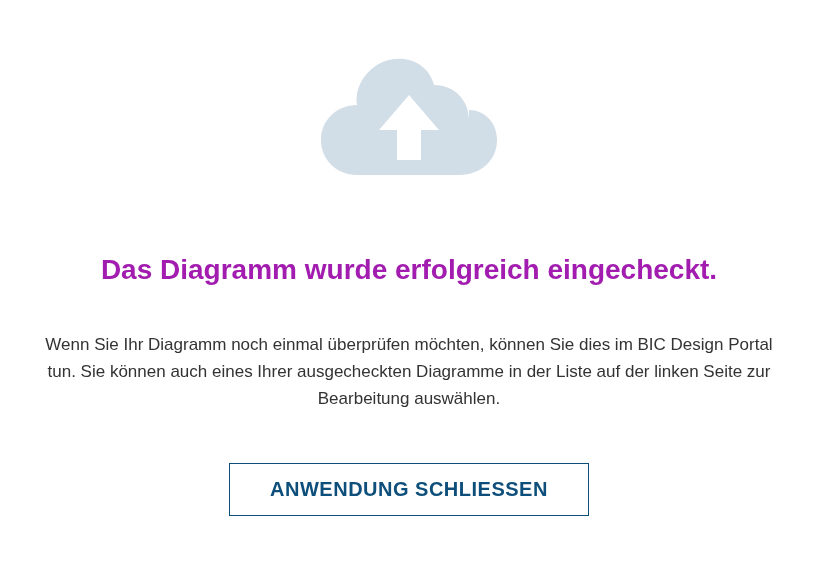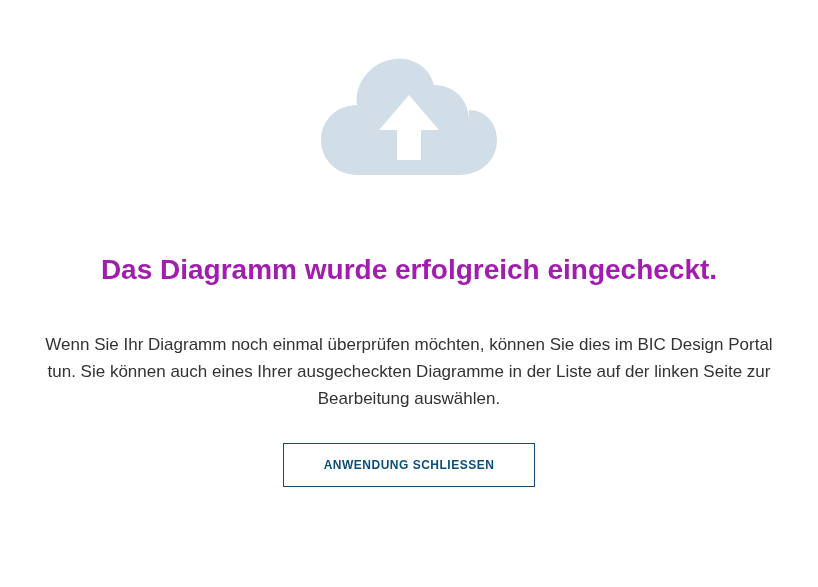--- a/index.html
+++ b/index.html
@@ -27,28 +27,28 @@
       font-weight: 600;
       margin-bottom: 45px;
       text-align: center;
     }
     .description {
       color: #333333;
       font-size: 17px;
       line-height: 1.6;
       text-align: center;
       max-width: 780px;
-      margin-bottom: 30px;
+      margin-bottom: 50px;
       padding: 0 10px;
     }
     .close-button {
       background: #ffffff;
       border: 1.5px solid #0d4f7a;
       color: #0d4f7a;
-      font-size: 12px;
+      font-size: 20px;
       font-weight: 600;
       letter-spacing: 0.5px;
       padding: 14px 40px;
       cursor: pointer;
       text-transform: uppercase;
     }
   </style>
 </head>
 <body>
 

